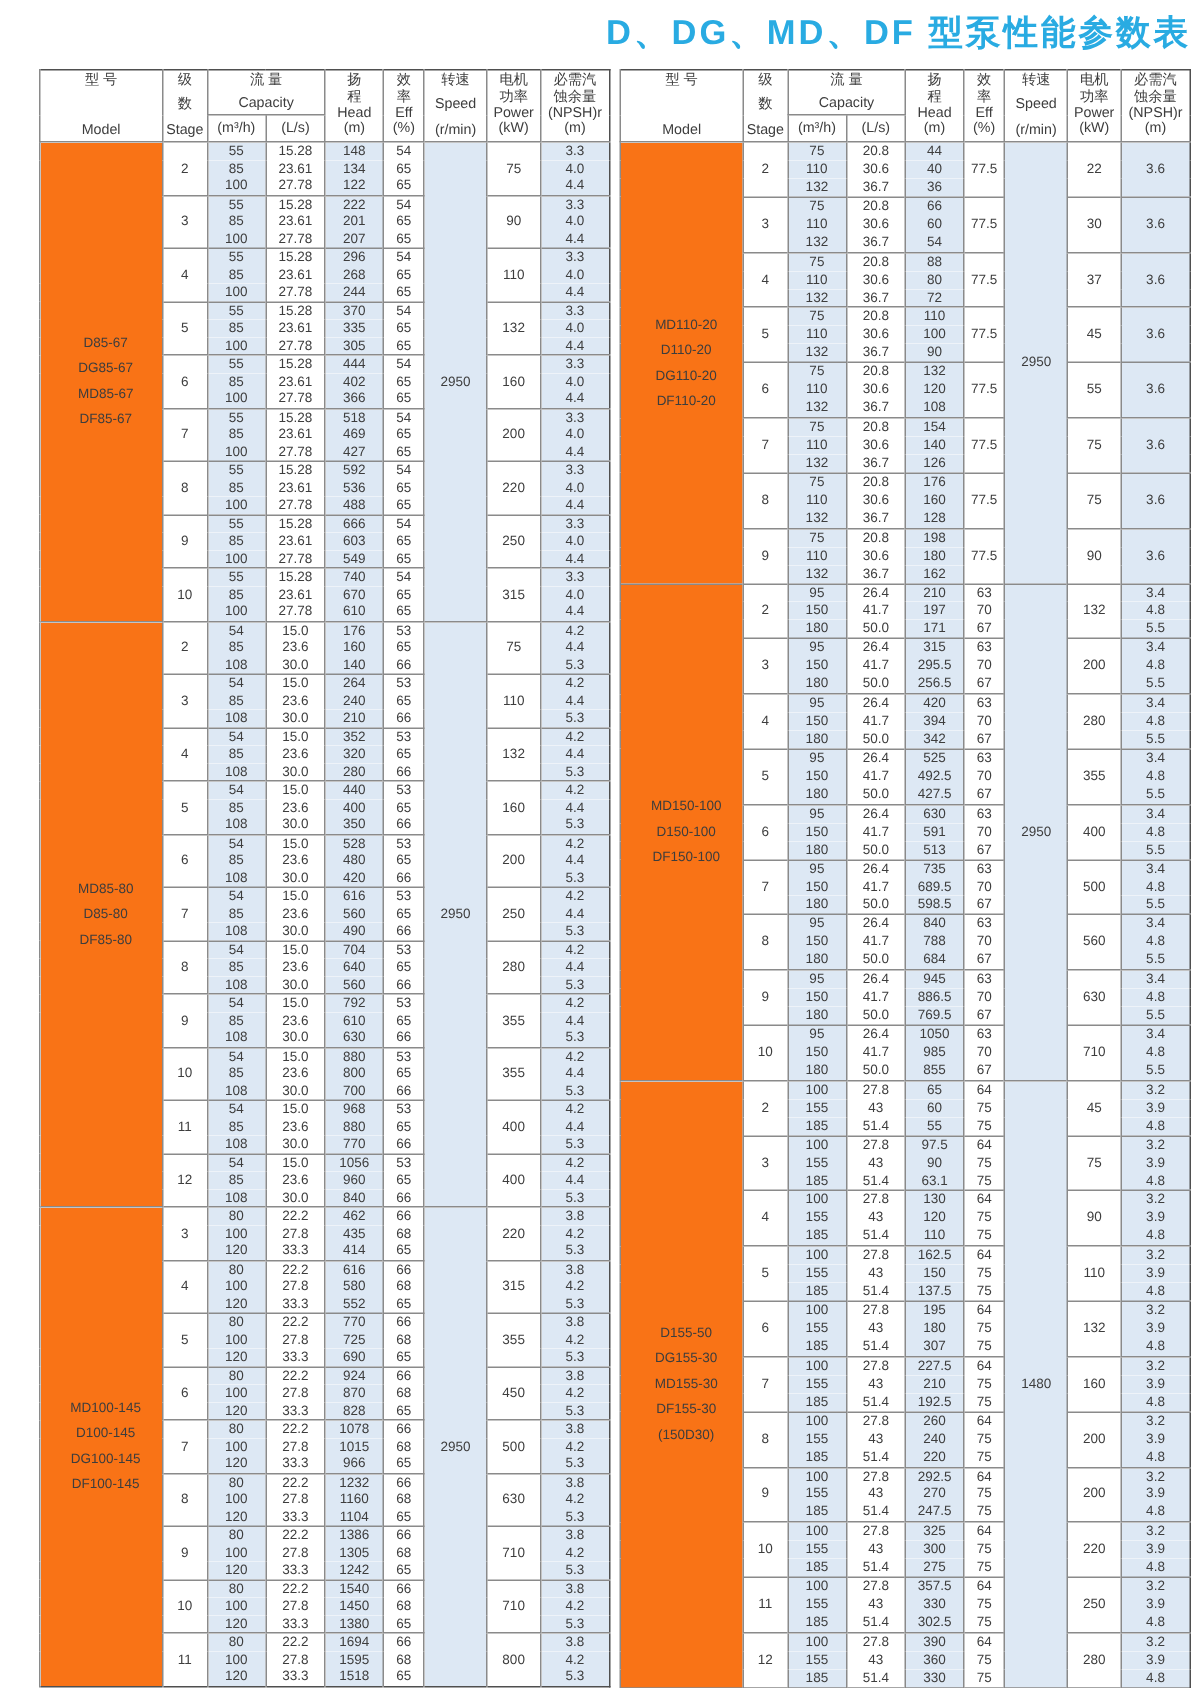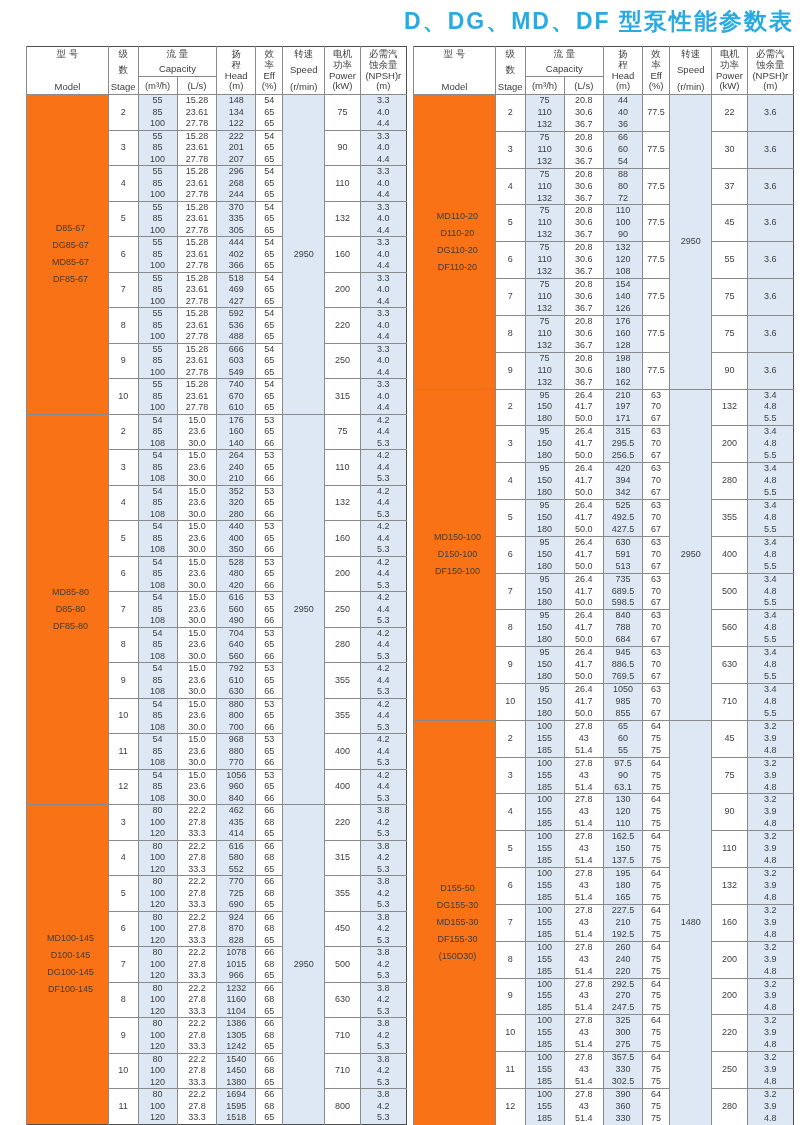--- a/index.html
+++ b/index.html
@@ -1409,21 +1409,21 @@
             <tr>
               <td class="c-blue">155</td>
               <td>43</td>
               <td class="c-blue">180</td>
               <td>75</td>
               <td class="c-blue">3.9</td>
             </tr>
             <tr>
               <td class="c-blue">185</td>
               <td>51.4</td>
-              <td class="c-blue">165</td>
+              <td class="c-blue">307</td>
               <td>75</td>
               <td class="c-blue">4.8</td>
             </tr>
             <tr class="rs">
               <td rowspan="3">7</td>
               <td class="c-blue">100</td>
               <td>27.8</td>
               <td class="c-blue">227.5</td>
               <td>64</td>
               <td rowspan="3">160</td>

